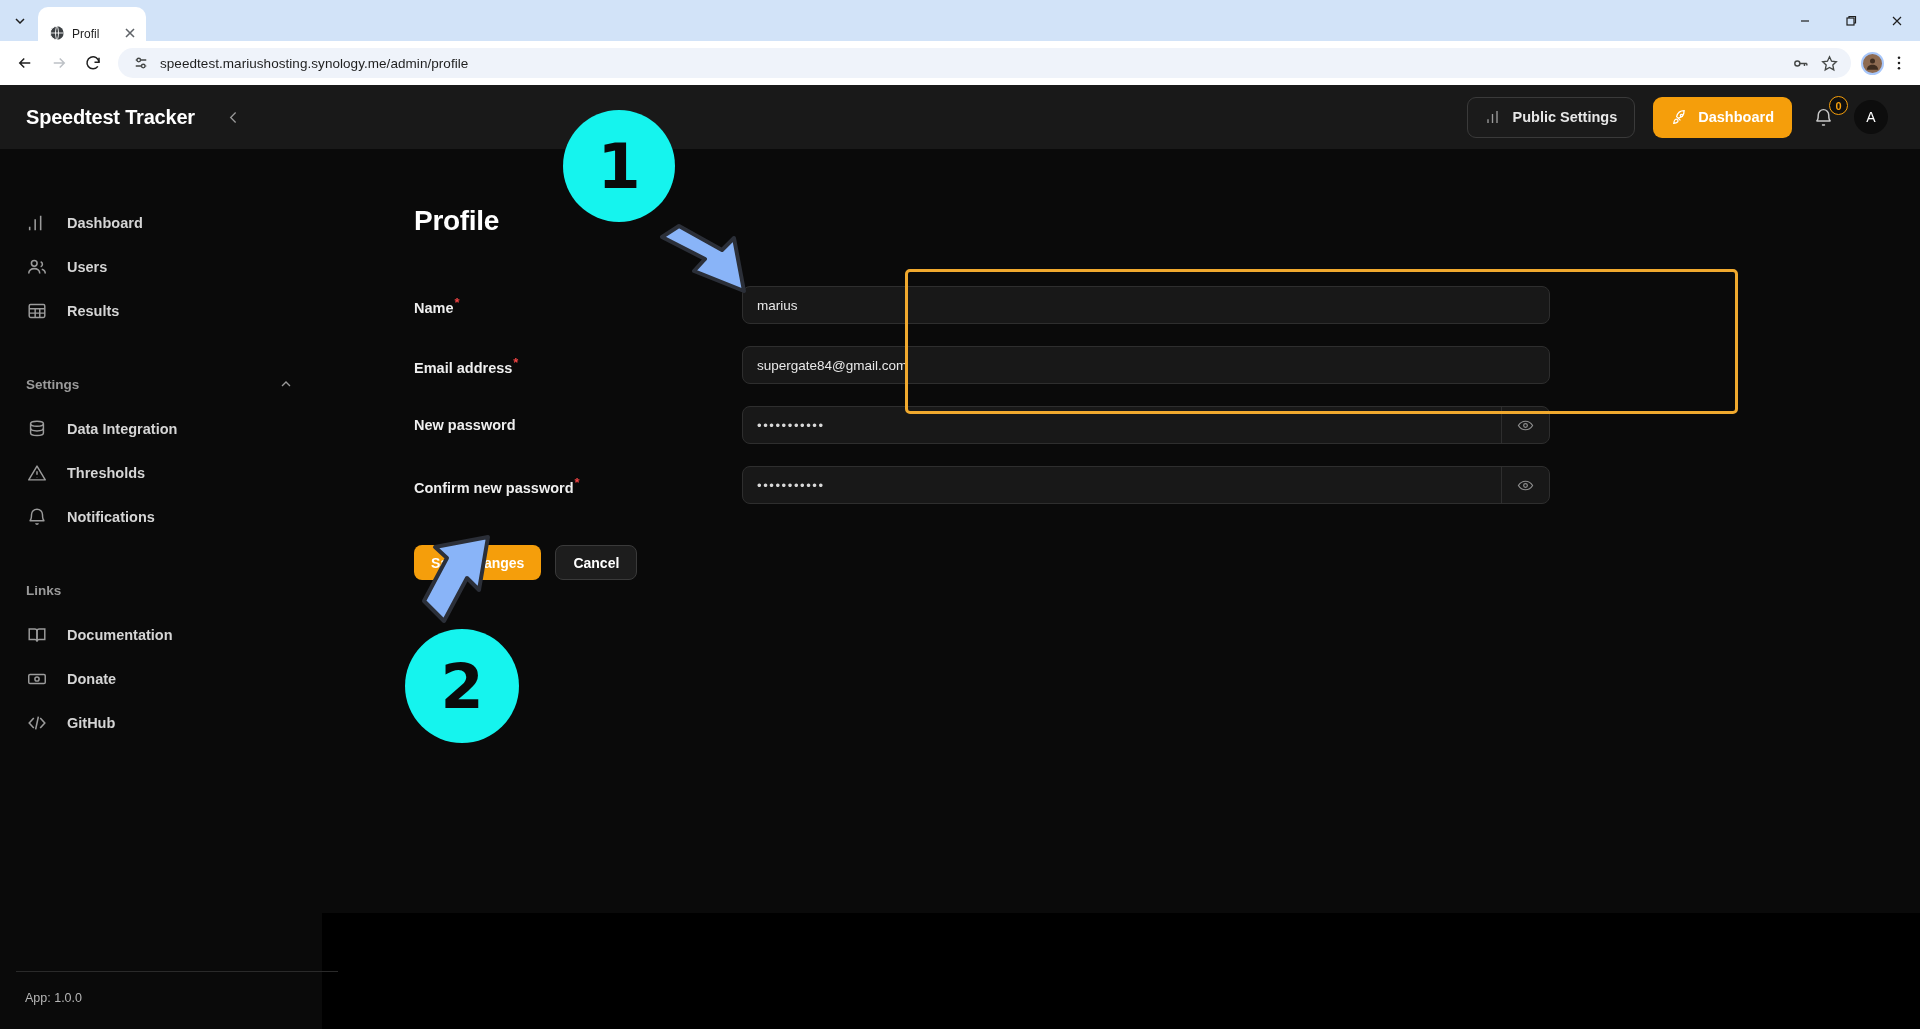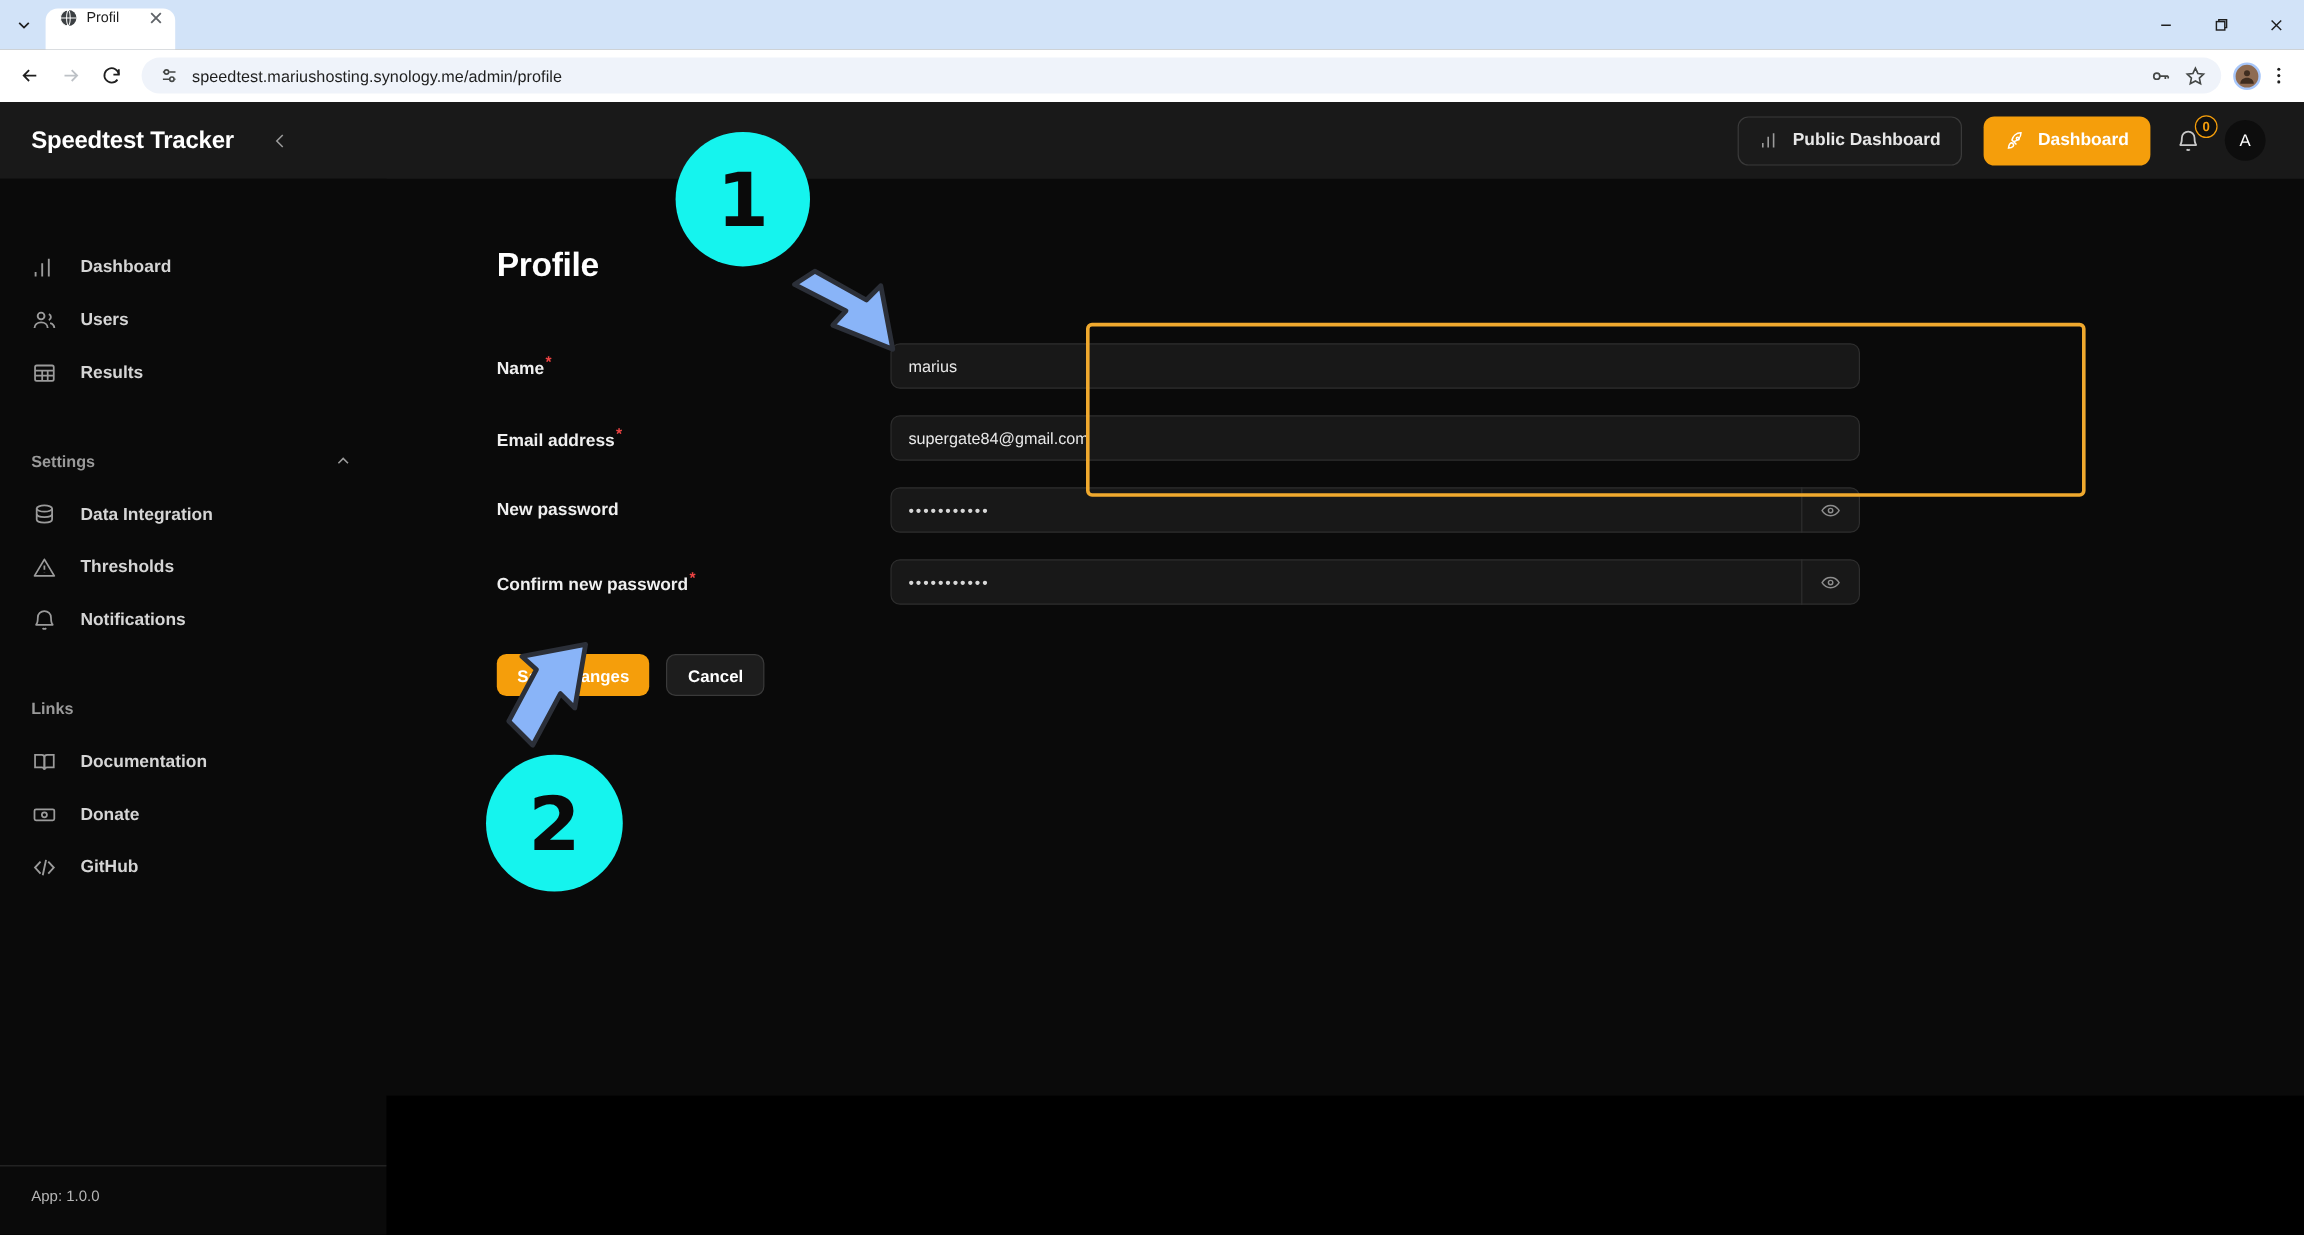--- a/index.html
+++ b/index.html
@@ -19,21 +19,21 @@
   }
   .tab-listbtn {
     width: 28px; height: 28px; margin: 0 4px 6px 6px;
     border-radius: 50%; display: flex; align-items: center; justify-content: center;
     color: #1f1f1f;
   }
   .tab {
     height: 34px; width: 108px;
     background: #ffffff;
     border-radius: 10px 10px 0 0;
-    display: flex; align-items: flex-start; gap: 7px;
+    display: flex; align-items: flex-end; gap: 7px;
     padding: 0 8px 0 11px; position: relative;
   }
   .tab-favicon { width: 16px; height: 16px; flex: 0 0 16px; }
   .tab-title {
     font-size: 12px; color: #1f1f1f; white-space: nowrap;
     overflow: hidden; flex: 1; max-width: 47px;
   }
   .tab-close { width: 16px; height: 16px; flex: 0 0 16px; color: #5f6368; }
 
   .winctl { position: absolute; right: 0; top: 0; height: 41px; display: flex; align-items: center; }
@@ -118,22 +118,22 @@
   }
   .nav-icon { width: 22px; height: 22px; flex: 0 0 22px; color: #9b9b9b; }
   .nav-group {
     display: flex; align-items: center; padding: 0 28px 0 26px;
     height: 34px; margin-top: 34px; margin-bottom: 6px;
   }
   .nav-group-label { font-size: 13.5px; color: #9a9a9a; font-weight: bold; flex: 1; }
   .nav-group-chev { width: 16px; height: 16px; color: #9a9a9a; }
 
   .sidebar-footer {
-    position: absolute; left: 0; bottom: 0; width: 322px;
-    border-top: 1px solid #2a2a2a; padding: 16px 0 0 26px; height: 58px;
+    position: absolute; left: 16px; bottom: 0; width: 322px;
+    border-top: 1px solid #2a2a2a; padding: 16px 0 0 9px; height: 58px;
   }
   .sidebar-footer span { font-size: 12.5px; color: #b6b6b6; }
 
   .main { flex: 1; position: relative; padding: 56px 0 0 0; }
   .page-title {
     font-size: 28px; font-weight: bold; color: #ffffff;
     margin-left: 92px; letter-spacing: -0.3px;
   }
 
   .form { margin-top: 38px; position: relative; }
@@ -281,21 +281,21 @@
         <svg width="17" height="17" viewBox="0 0 24 24" fill="none" stroke="currentColor" stroke-width="1.8">
             <path d="M15 5l-7 7 7 7"></path>
           </svg>
       </div>
 
       <div class="topbar-right">
         <div class="pubdash">
           <svg width="18" height="18" viewBox="0 0 24 24" fill="none" stroke="#9b9b9b" stroke-width="1.8">
             <path d="M4 20v-5M10 20V8M16 20V4"></path>
           </svg>
-          <span>Public Dashboard</span>
+          <span>Public Settings</span>
         </div>
         <div class="speedtest">
           <svg width="18" height="18" viewBox="0 0 24 24" fill="none" stroke="#ffffff" stroke-width="1.7">
             <path d="M5.5 15.5c-1.5 1.5-1.8 5-1.8 5s3.5-.3 5-1.8c.9-.9.8-2.3-.1-3.1-.9-.9-2.2-1-3.1-.1z"></path>
             <path d="M12.5 16.5l-5-5c1-4 4.5-8 10-8 0 5.5-4 9-8 10z"></path>
             <circle cx="14" cy="10" r="1.6"></circle>
           </svg>
           <span>Dashboard</span>
         </div>
         <div class="bell-wrap">

